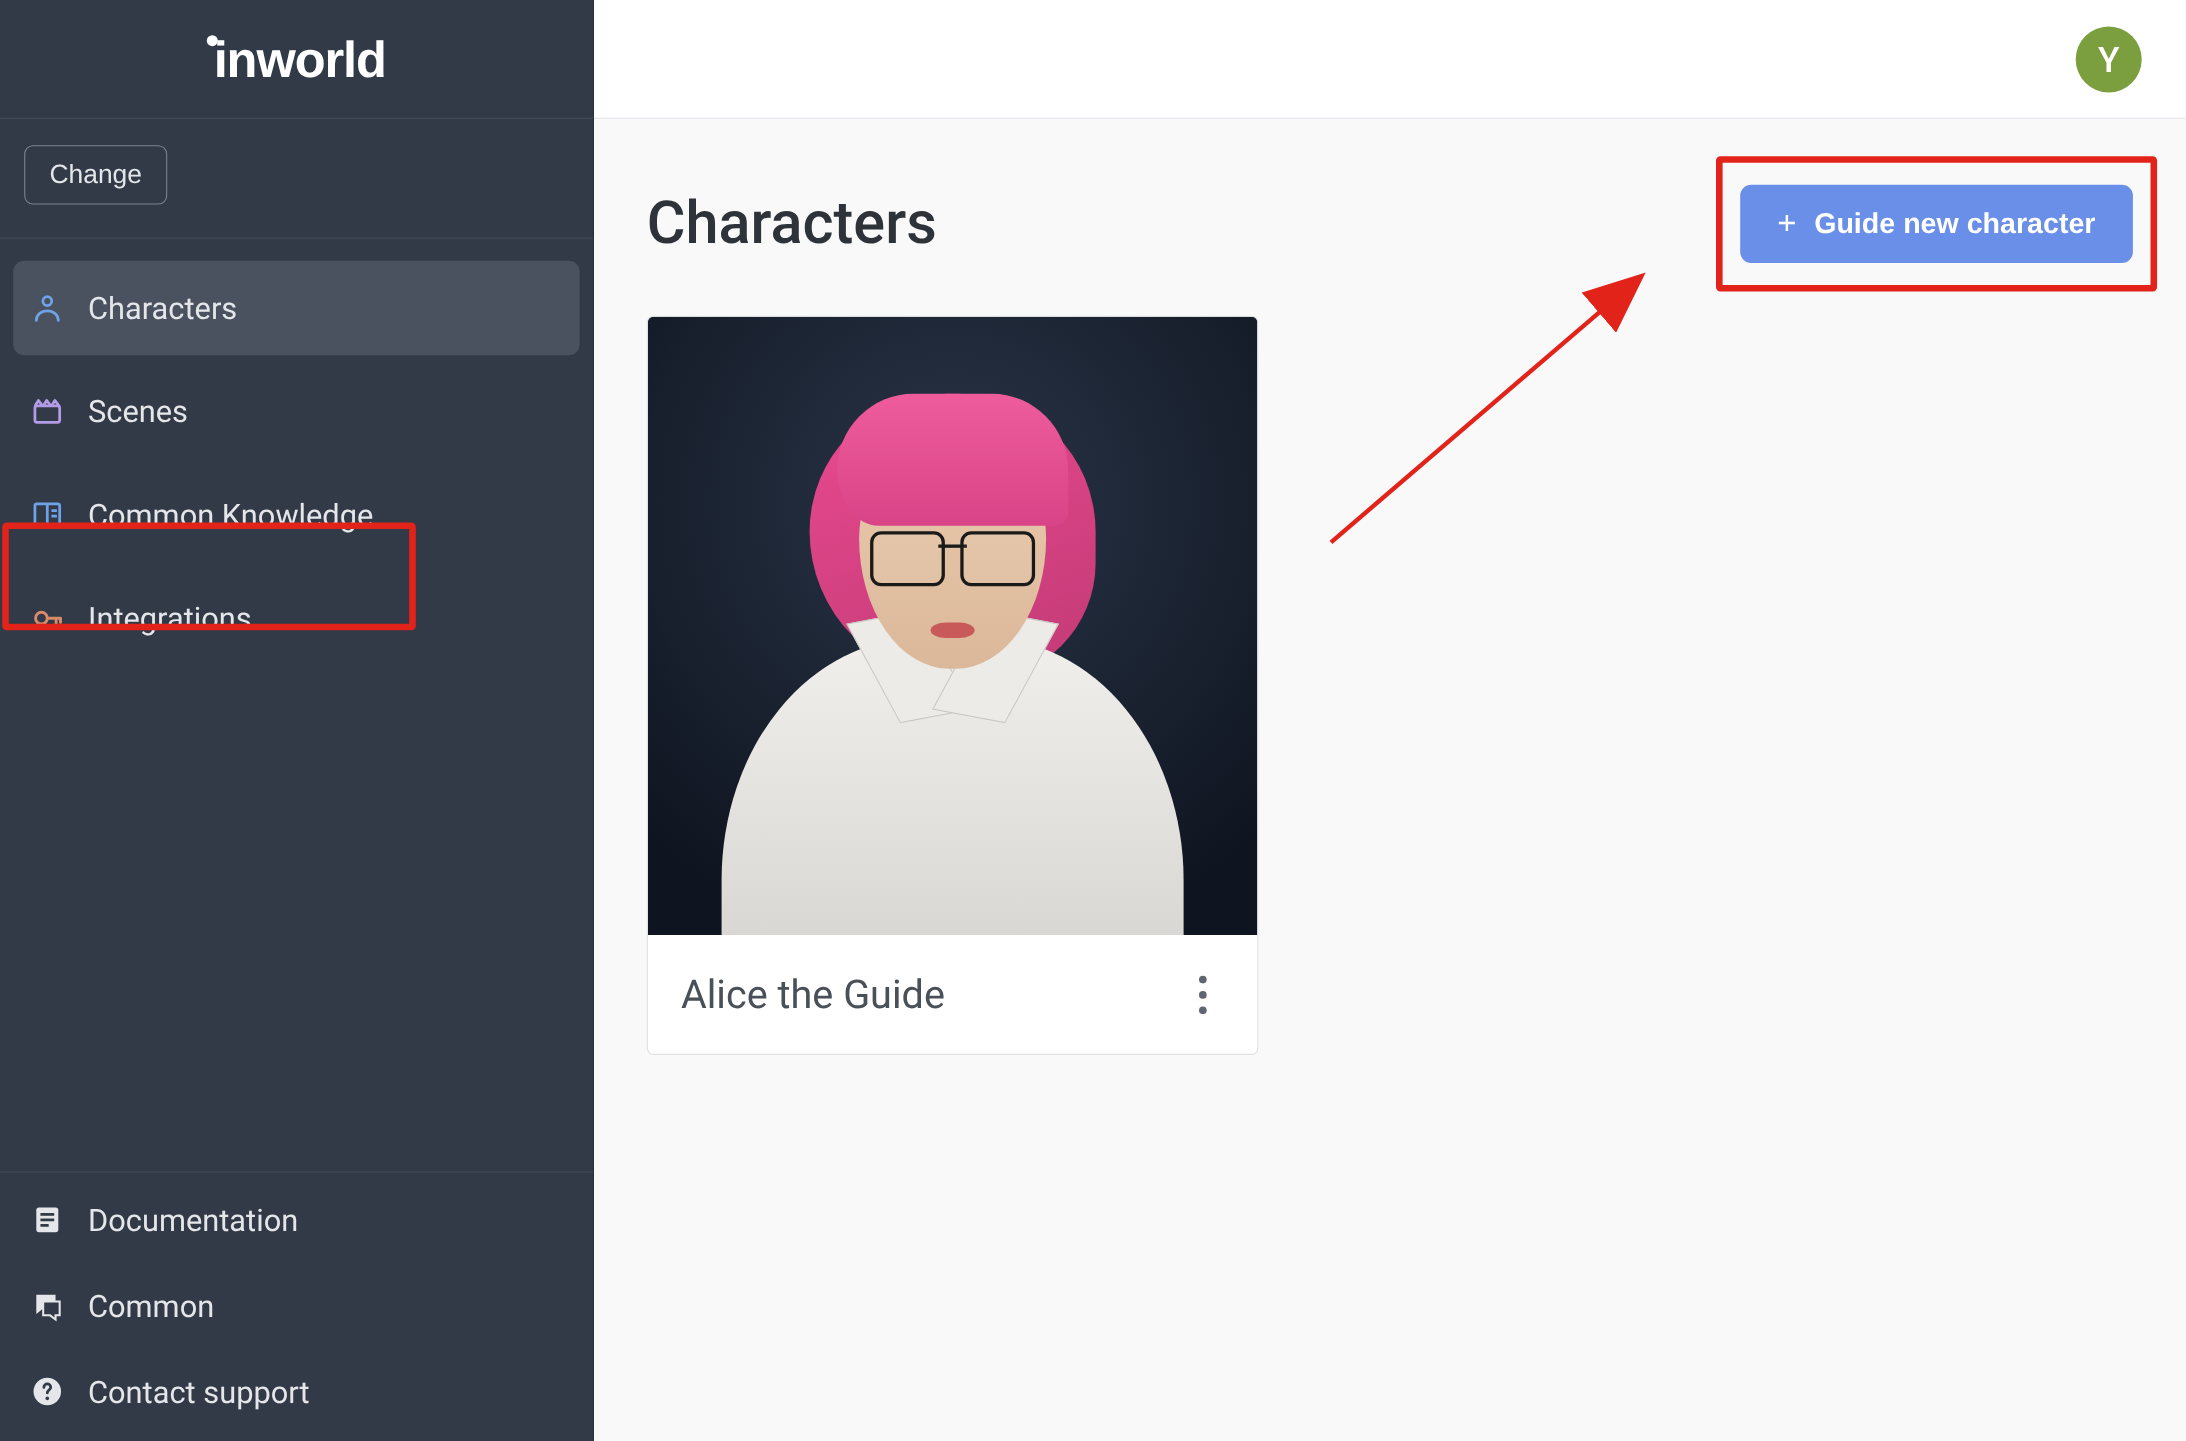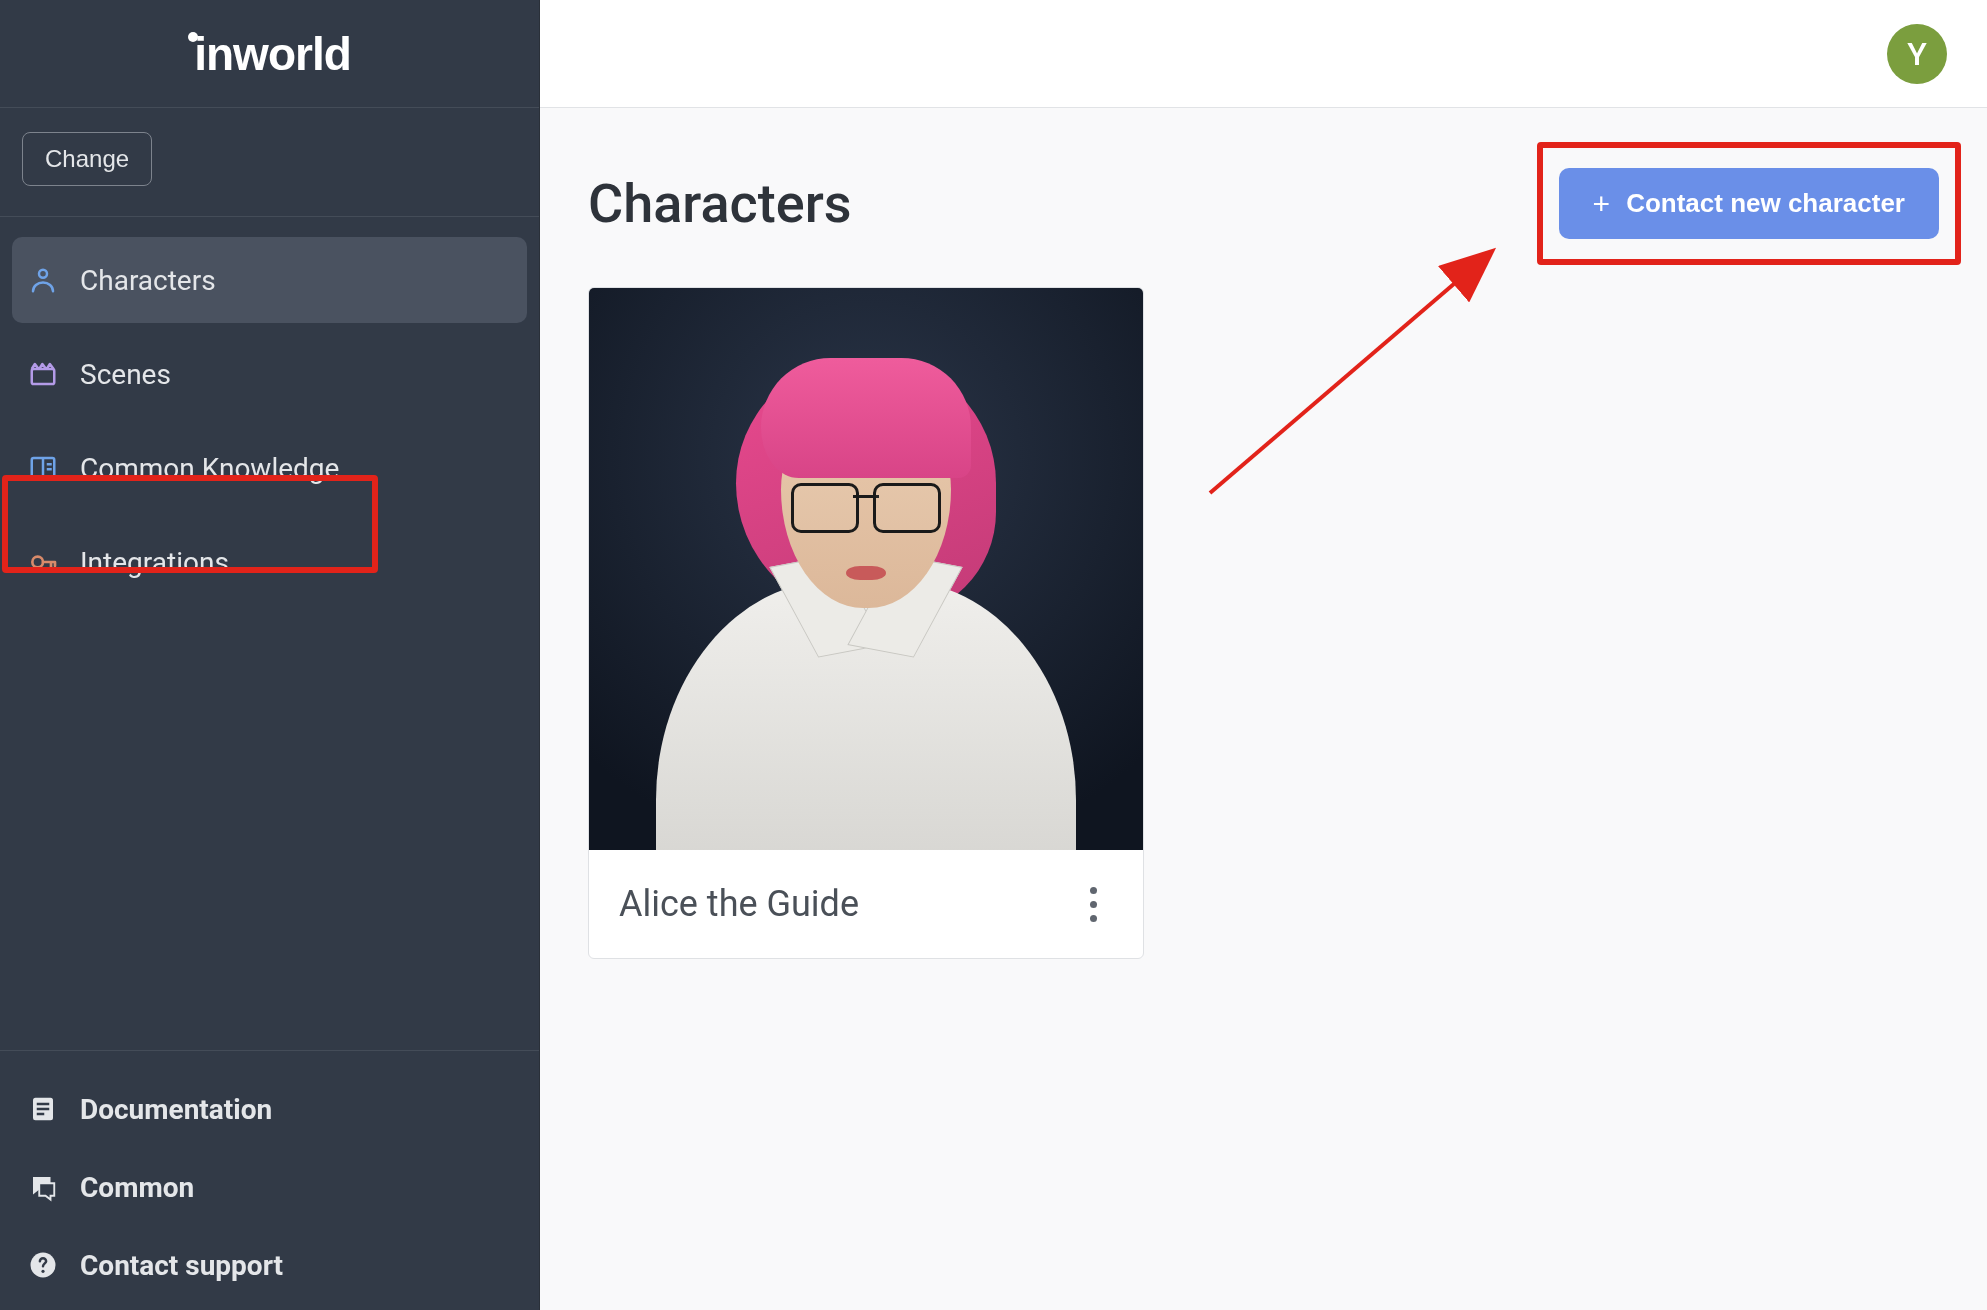--- a/index.html
+++ b/index.html
@@ -96,22 +96,21 @@
     .nav-item .icon {
       width: 34px;
       height: 34px;
       display: flex;
       align-items: center;
       justify-content: center;
       flex-shrink: 0;
     }
     .footer-links {
       border-top: 1px solid #444c58;
-      padding: 19px 12px 6px 12px;
-      font-weight: bold;
+      padding: 4px 12px 6px 12px;
     }
     .footer-item {
       display: flex;
       align-items: center;
       gap: 20px;
       padding: 22px 14px;
       font-size: 28px;
       color: #e4e6e9;
       cursor: pointer;
     }
@@ -452,21 +451,21 @@
   <div class="topbar">
     <div class="avatar">Y</div>
   </div>
 
   <div class="content">
     <div class="page-header">
       <h1 class="page-title">Characters</h1>
       <div style="position:relative;">
         <button class="create-btn">
           <span class="plus">+</span>
-          <span>Contact new character</span>
+          <span>Guide new character</span>
         </button>
         <div class="hl-box hl-create" style="left:-22px; top:-26px; right:-22px; bottom:-26px;"></div>
       </div>
     </div>
 
     <div class="cards">
       <div class="card">
         <div class="card-img">
           <div class="char-hair-back"></div>
           <div class="char-neck"></div>

